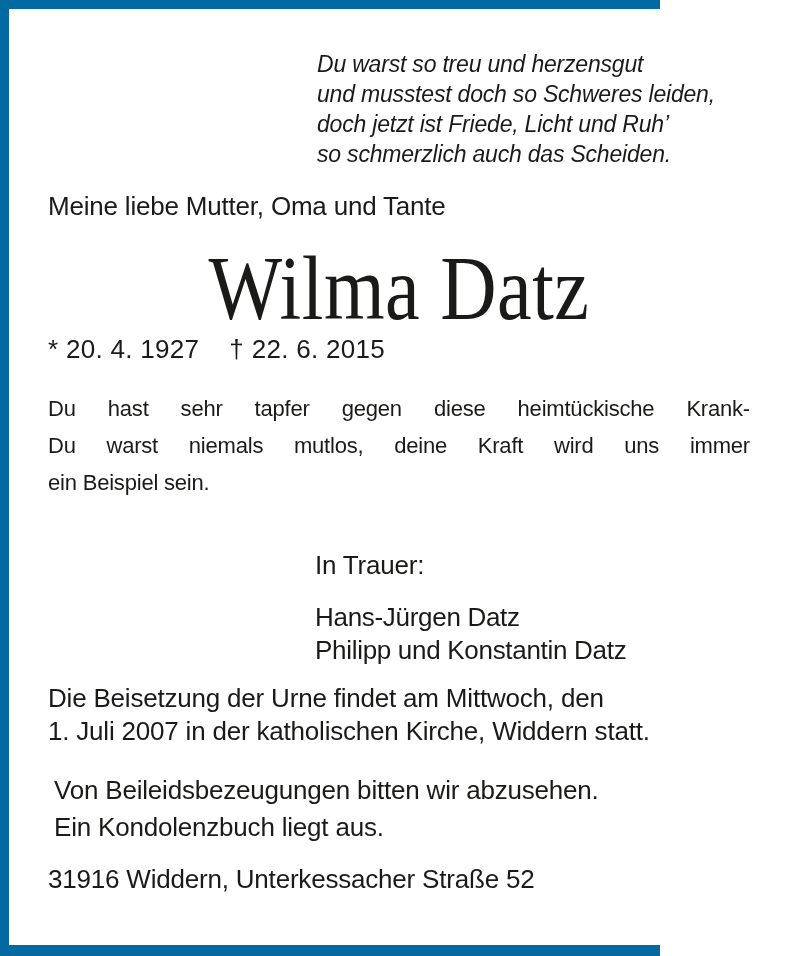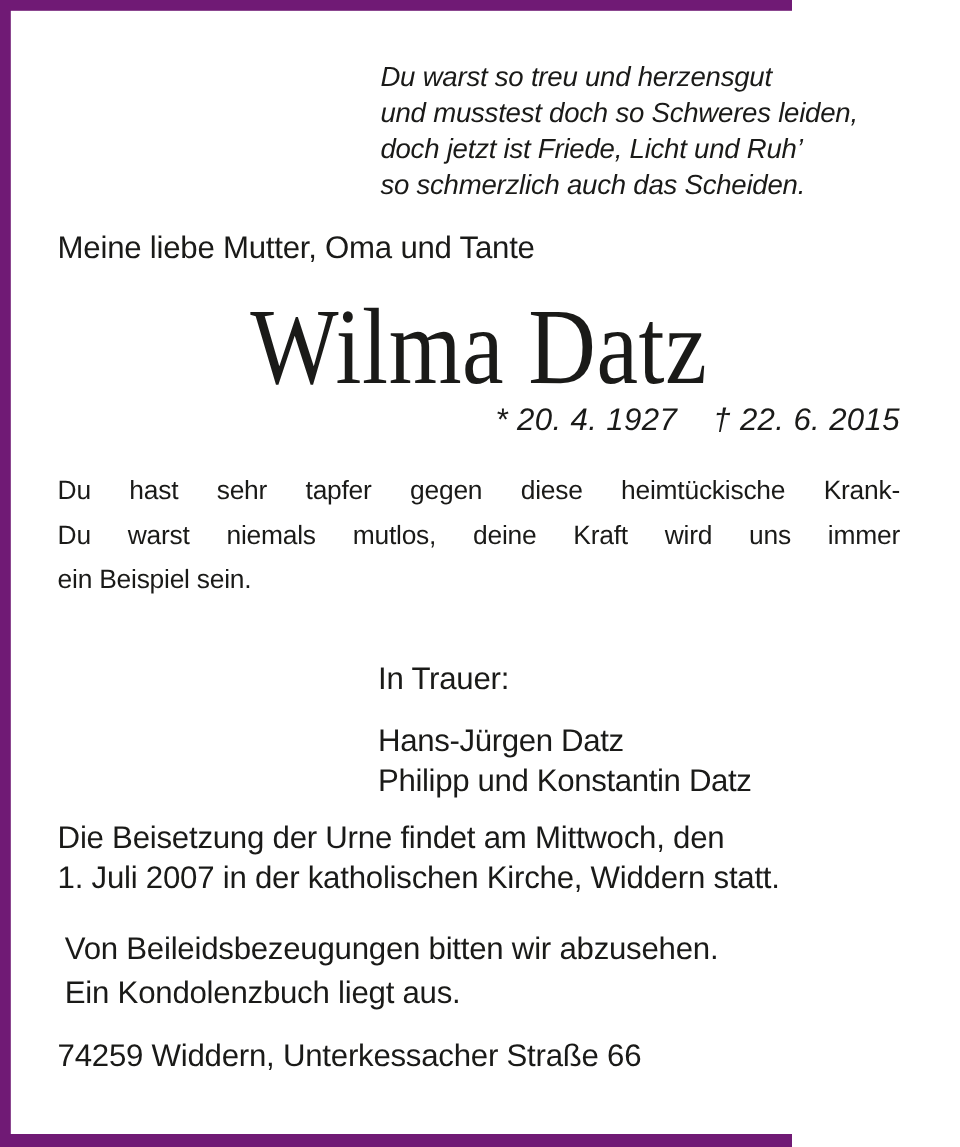--- a/index.html
+++ b/index.html
@@ -3,21 +3,21 @@
 <meta charset="utf-8">
 <style>
   html, body {
     margin: 0;
     padding: 0;
   }
   .frame {
     position: relative;
     width: 660px;
     height: 956px;
-    background: #701a75;
+    background: #0369a1;
     box-sizing: border-box;
     font-family: "Liberation Sans", "DejaVu Sans", sans-serif;
   }
   .card {
     position: absolute;
     left: 9px;
     top: 9px;
     width: 782px;
     height: 936px;
     background: #ffffff;
@@ -55,26 +55,25 @@
     line-height: 1;
     transform: scaleY(1.16);
     transform-origin: center top;
     letter-spacing: 0.5px;
   }
   .dates {
     position: absolute;
     left: 39px;
     top: 324px;
     width: 702px;
-    text-align: right;
+    text-align: left;
     font-size: 26px;
     line-height: 33px;
     letter-spacing: 0.3px;
     white-space: nowrap;
-    font-style: italic;
   }
   .dates .death {
     margin-left: 30px;
   }
   .tribute {
     position: absolute;
     left: 39px;
     top: 381px;
     width: 702px;
     font-size: 22px;
@@ -171,16 +170,16 @@
     <div class="funeral">
       <div class="line">Die Beisetzung der Urne findet am Mittwoch, den</div>
       <div class="line">1. Juli 2007 in der katholischen Kirche, Widdern statt.</div>
     </div>
 
     <div class="condolence">
       <div class="line">Von Beileidsbezeugungen bitten wir abzusehen.</div>
       <div class="line">Ein Kondolenzbuch liegt aus.</div>
     </div>
 
-    <div class="address">74259 Widdern, Unterkessacher Straße 66</div>
+    <div class="address">31916 Widdern, Unterkessacher Straße 52</div>
 
   </div>
 </div>
 
 </body></html>

